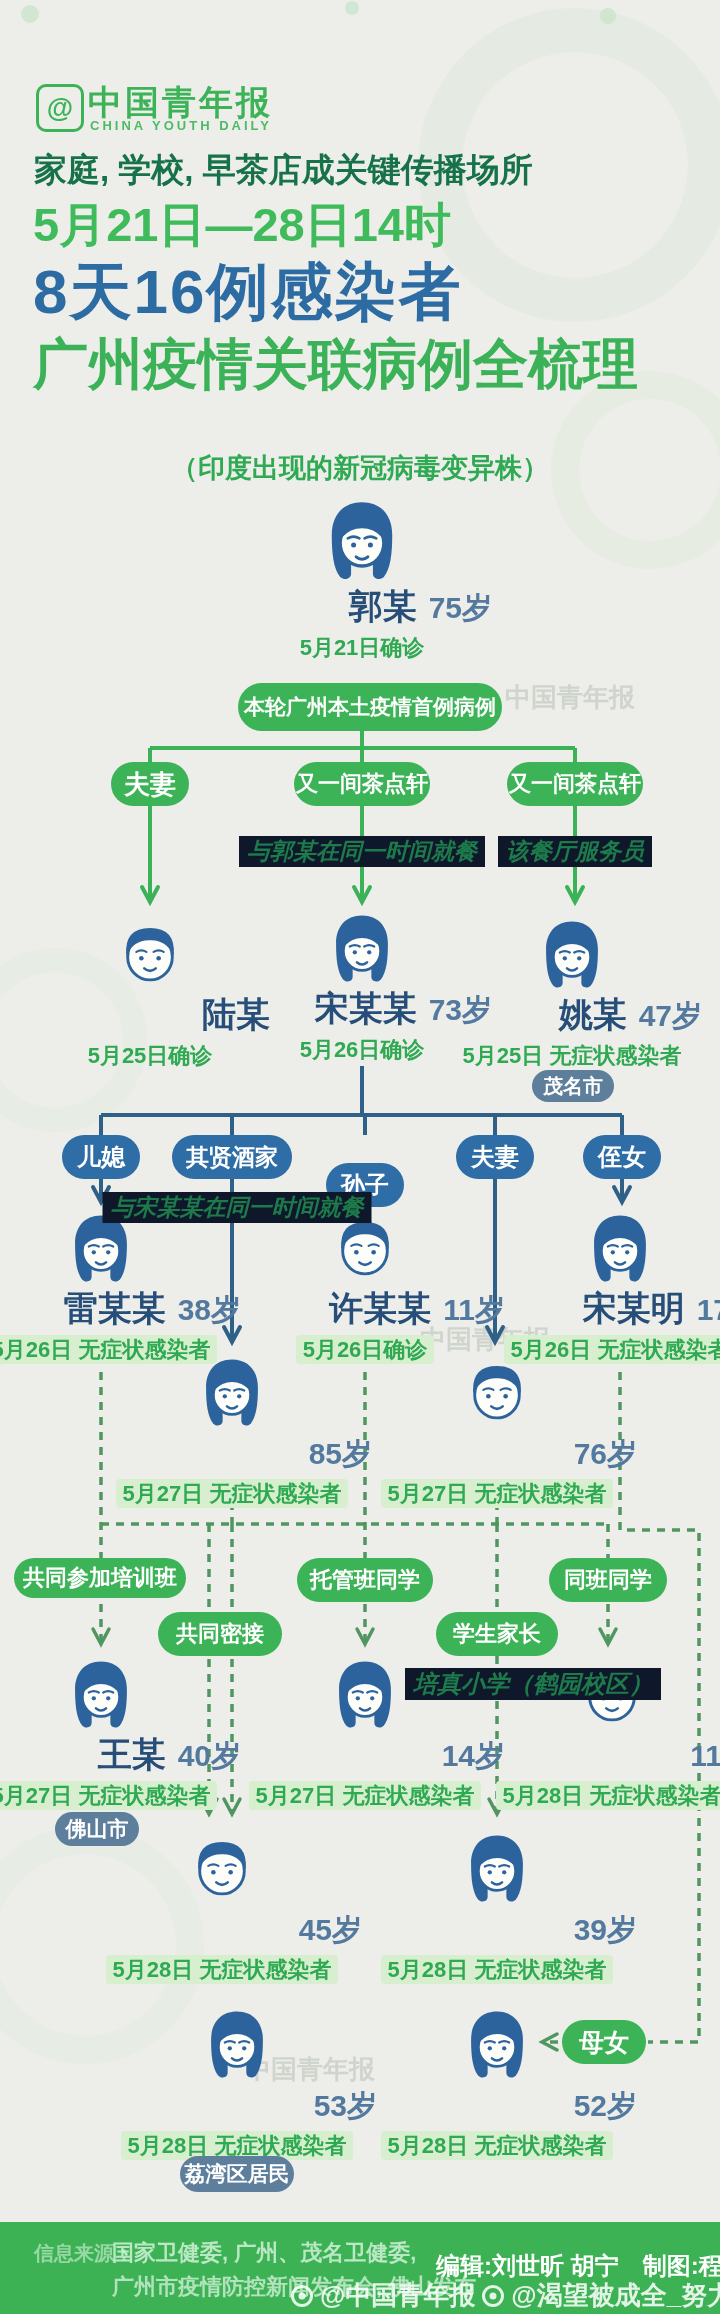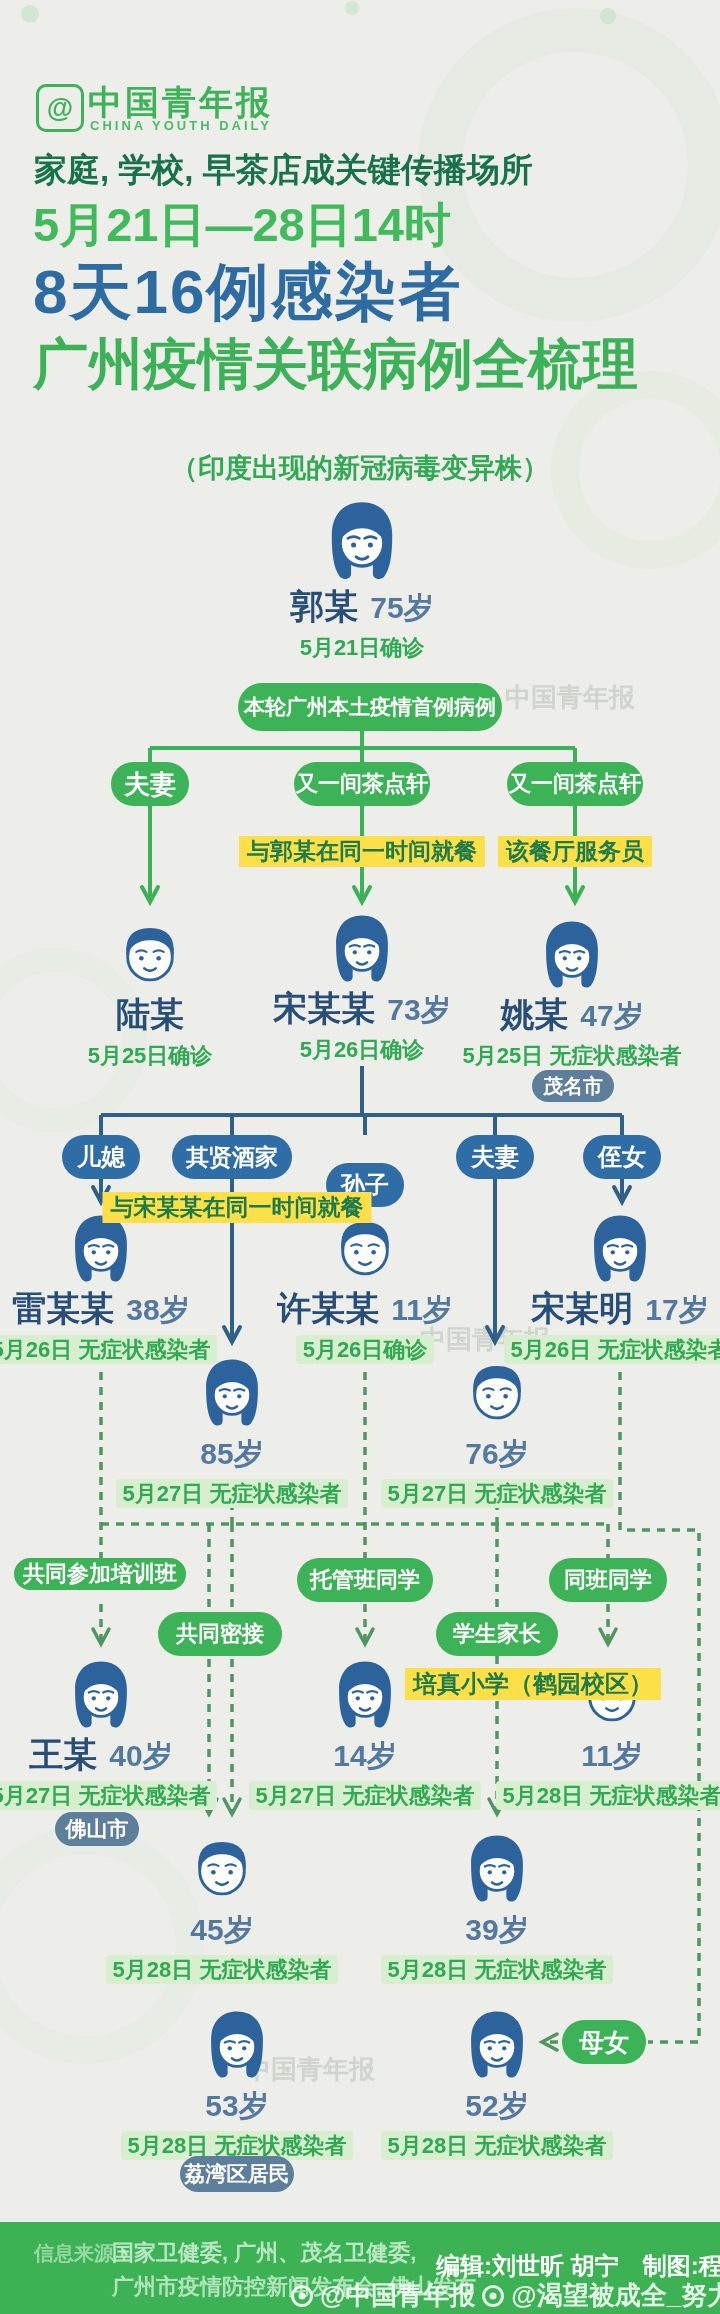--- a/index.html
+++ b/index.html
@@ -15,34 +15,34 @@
   .brand{position:absolute;left:88px;top:80px;font-size:34px;font-weight:bold;color:#3db358;letter-spacing:3px;white-space:nowrap;}
   .brand-en{position:absolute;left:90px;top:118px;font-size:13px;font-weight:bold;color:#4cbc64;letter-spacing:3px;white-space:nowrap;}
   .subtitle{position:absolute;left:34px;top:148px;font-size:33px;font-weight:bold;color:#17724a;white-space:nowrap;}
   .daterange{position:absolute;left:33px;top:194px;font-size:47px;font-weight:bold;color:#3fbb5b;white-space:nowrap;}
   .title1{position:absolute;left:33px;top:250px;font-size:62px;font-weight:bold;color:#2d6ba3;letter-spacing:2px;white-space:nowrap;}
   .title2{position:absolute;left:33px;top:328px;font-size:55px;font-weight:bold;color:#3bb257;white-space:nowrap;}
   .note{position:absolute;left:360px;top:450px;transform:translateX(-50%);font-size:27px;font-weight:bold;color:#2fa952;white-space:nowrap;}
   
   .person{position:absolute;text-align:center;}
   .face{display:block;margin:0 auto 6px auto;}
-  .pname{font-size:34px;font-weight:bold;color:#274e79;line-height:1.1;white-space:nowrap;}
+  .pname{font-size:34px;font-weight:bold;color:#274e79;line-height:1.1;white-space:nowrap;text-align:right;}
   .pname .age{font-size:30px;font-weight:600;color:#54799f;margin-left:12px;}
   .pname .age.alone{margin-left:0;font-weight:600;margin-top:32px;}
   .status{margin-top:8px;font-size:22px;font-weight:bold;color:#2fa952;white-space:nowrap;}
   .status.hl span{background:#d8efcf;padding:2px 7px;border-radius:4px;}
   
   .pill{position:absolute;display:flex;align-items:center;justify-content:center;color:#fff;
         font-weight:bold;border-radius:999px;white-space:nowrap;z-index:3;}
   .pill.green{background:#3db358;}
   .pill.navy{background:#2e6da6;}
   .pill.slate{background:#5d7f9b;}
   
-  .edge-label{position:absolute;font-size:23px;font-weight:bold;color:#1c7a4b;background:#fde047;
-              padding:0 8px;white-space:nowrap;z-index:3;transform:translateX(-50%);}
+  .edge-label{position:absolute;font-size:23px;font-weight:bold;color:#1c7a4b;background:#0f172a;
+              padding:0 8px;white-space:nowrap;z-index:3;transform:translateX(-50%);font-style:italic;}
   .edge-label.noshift{transform:none;}
   
   .wm{position:absolute;font-size:26px;font-weight:bold;color:rgba(140,152,142,0.30);white-space:nowrap;z-index:0;}
   
   .footer{position:absolute;left:0;top:2222px;width:720px;height:92px;background:#3cb254;z-index:4;}
   .src-label{position:absolute;left:34px;top:18px;font-size:20px;font-weight:bold;color:rgba(225,248,230,0.55);white-space:nowrap;}
   .src-1{position:absolute;left:112px;top:16px;font-size:22px;font-weight:bold;color:rgba(228,248,233,0.75);white-space:nowrap;}
   .src-2{position:absolute;left:112px;top:50px;font-size:22px;font-weight:bold;color:rgba(228,248,233,0.70);white-space:nowrap;}
   .credits{position:absolute;left:436px;top:28px;font-size:24px;font-weight:bold;color:#ffffff;white-space:nowrap;}
   .wb-row{position:absolute;left:290px;top:56px;display:flex;align-items:center;gap:6px;color:rgba(255,255,255,0.85);
@@ -254,21 +254,21 @@
       <div class="status hl"><span>5月27日 无症状感染者</span></div>
     </div>
     <div class="person" style="left:357px;top:1356px;width:280px">
       <svg class="face" width="72" height="72">
           <use href="#sym-male"></use>
         </svg>
       <div class="pname"><span class="age alone">76岁</span></div>
       <div class="status hl"><span>5月27日 无症状感染者</span></div>
     </div>
 
-    <div class="pill green" style="left:14px;top:1558px;width:172px;height:32px;font-size:22px;">
+    <div class="pill green" style="left:14px;top:1558px;width:172px;height:40px;font-size:22px;">
         <span>共同参加培训班</span>
       </div>
     <div class="pill green" style="left:297px;top:1558px;width:136px;height:44px;font-size:22px;">
         <span>托管班同学</span>
       </div>
     <div class="pill green" style="left:549px;top:1558px;width:118px;height:44px;font-size:22px;">
         <span>同班同学</span>
       </div>
     <div class="pill green" style="left:158px;top:1612px;width:124px;height:44px;font-size:22px;">
         <span>共同密接</span>

